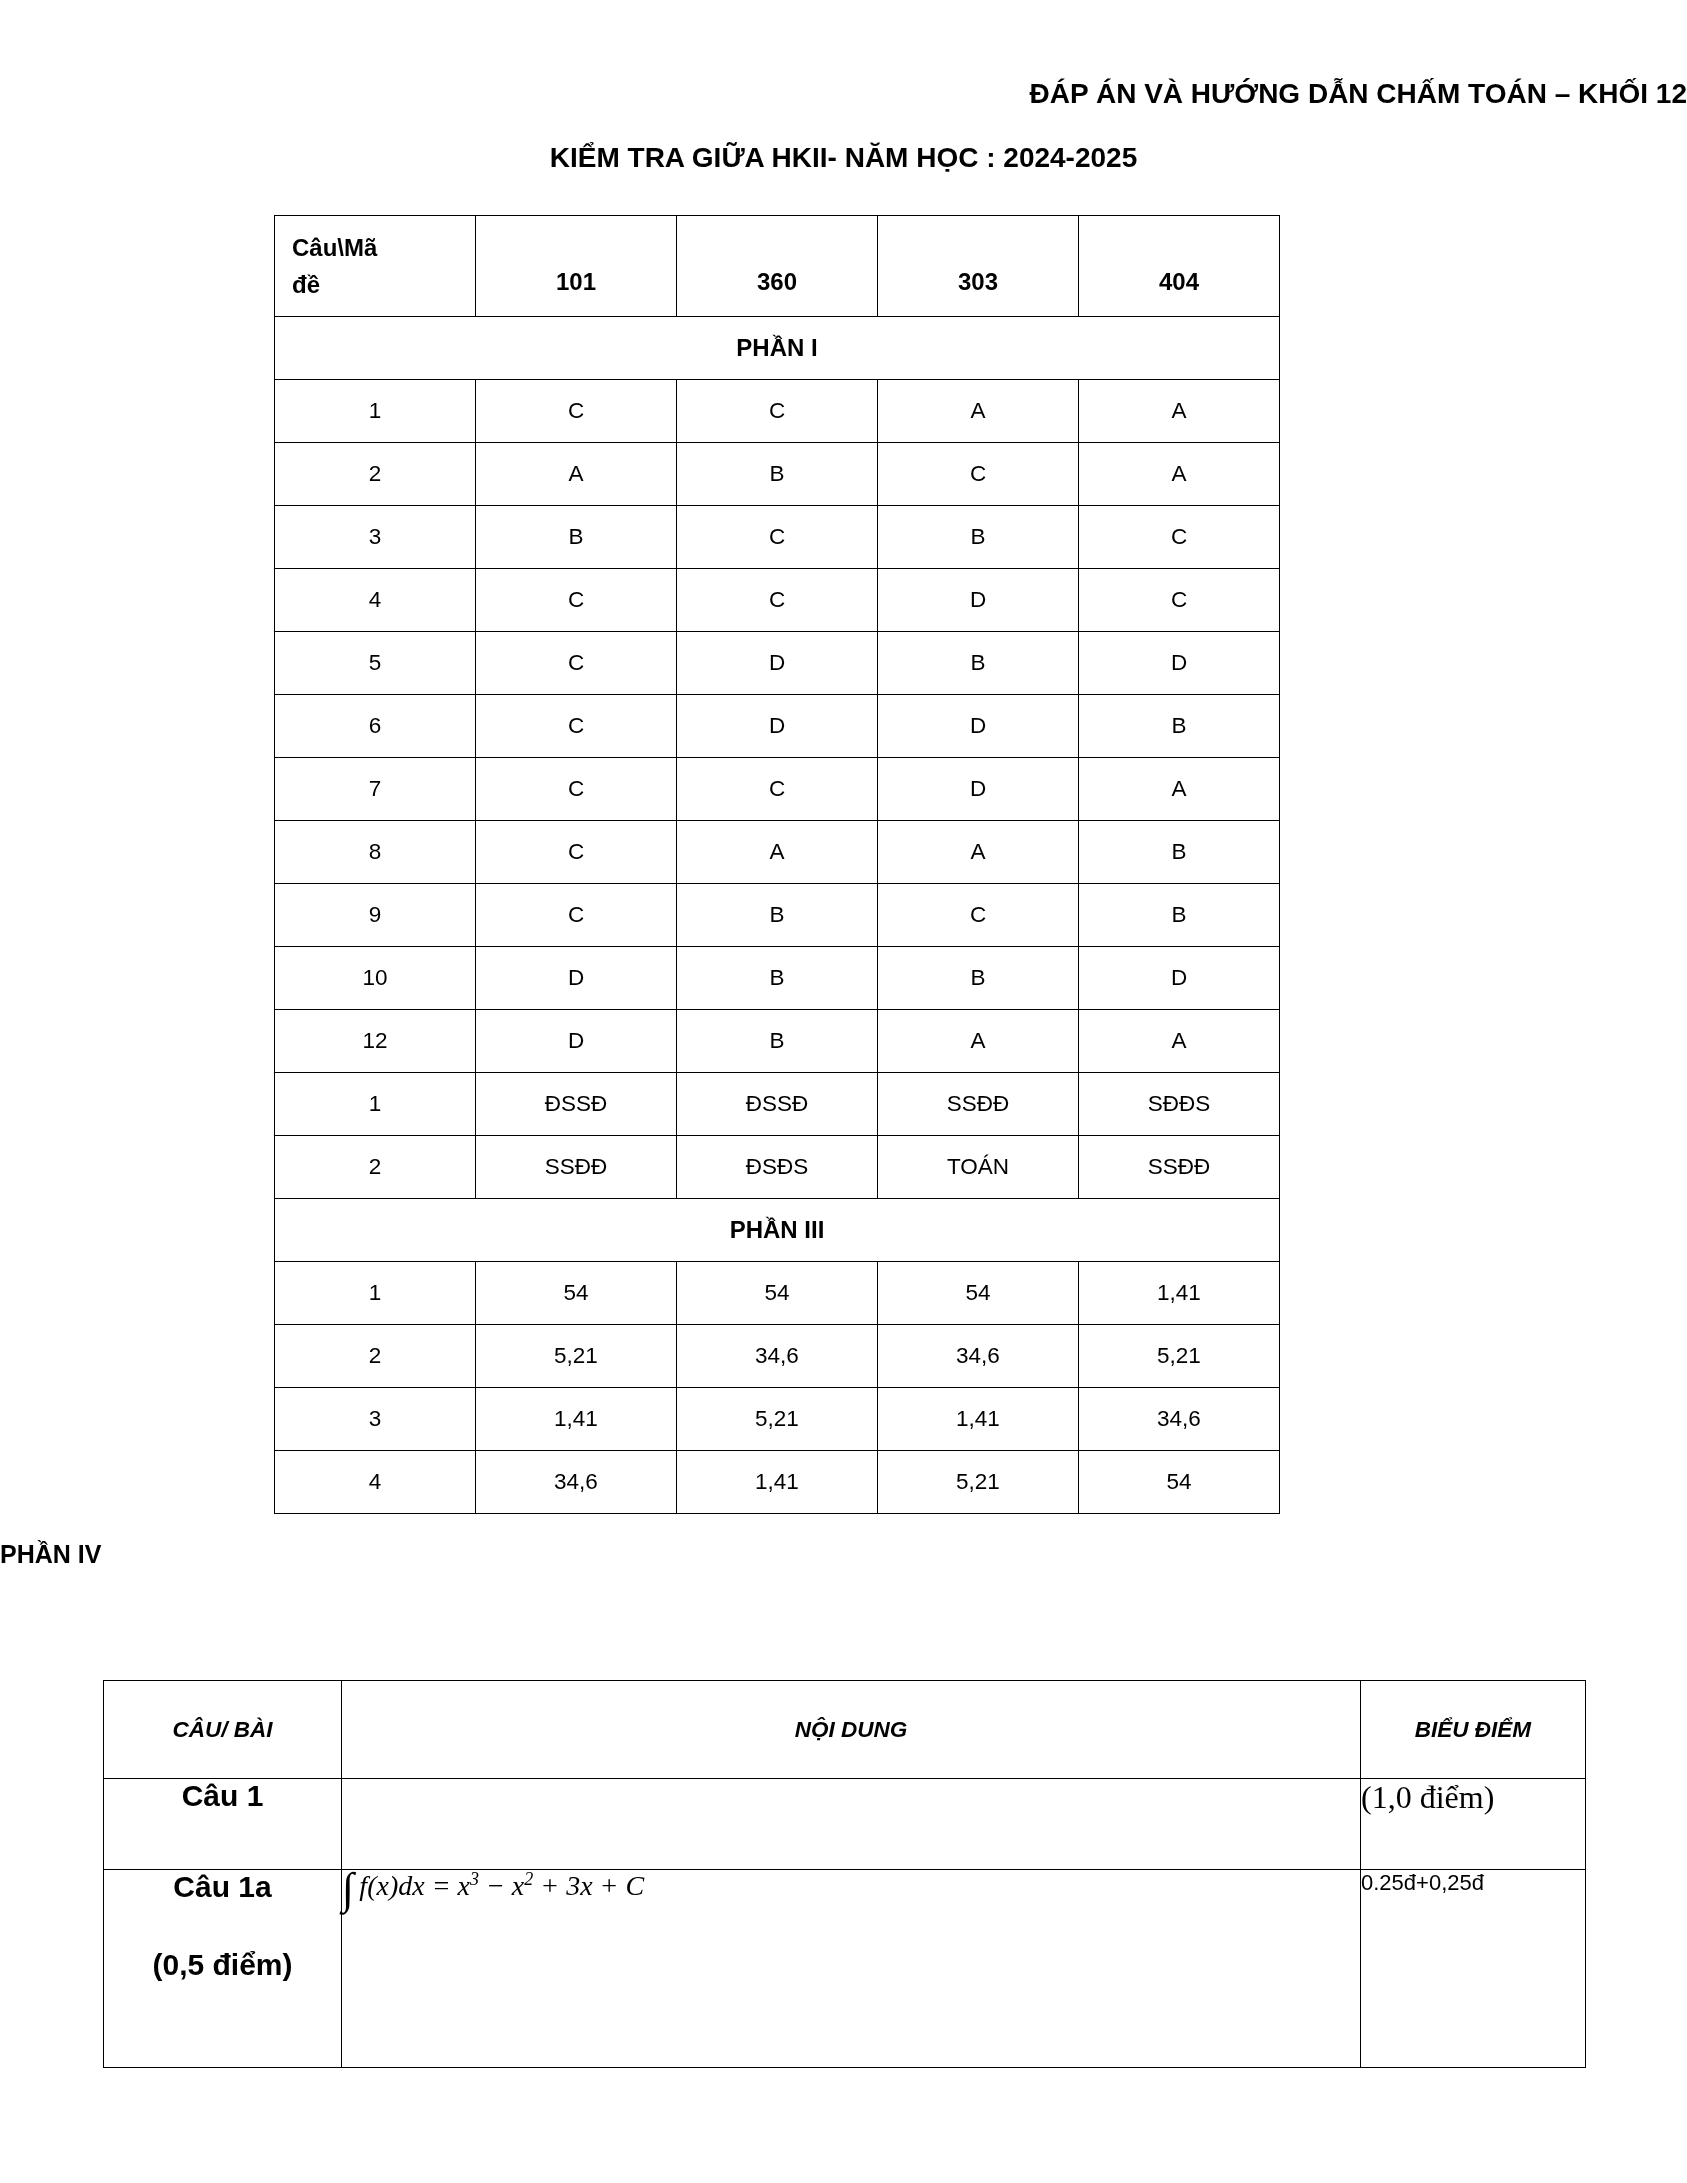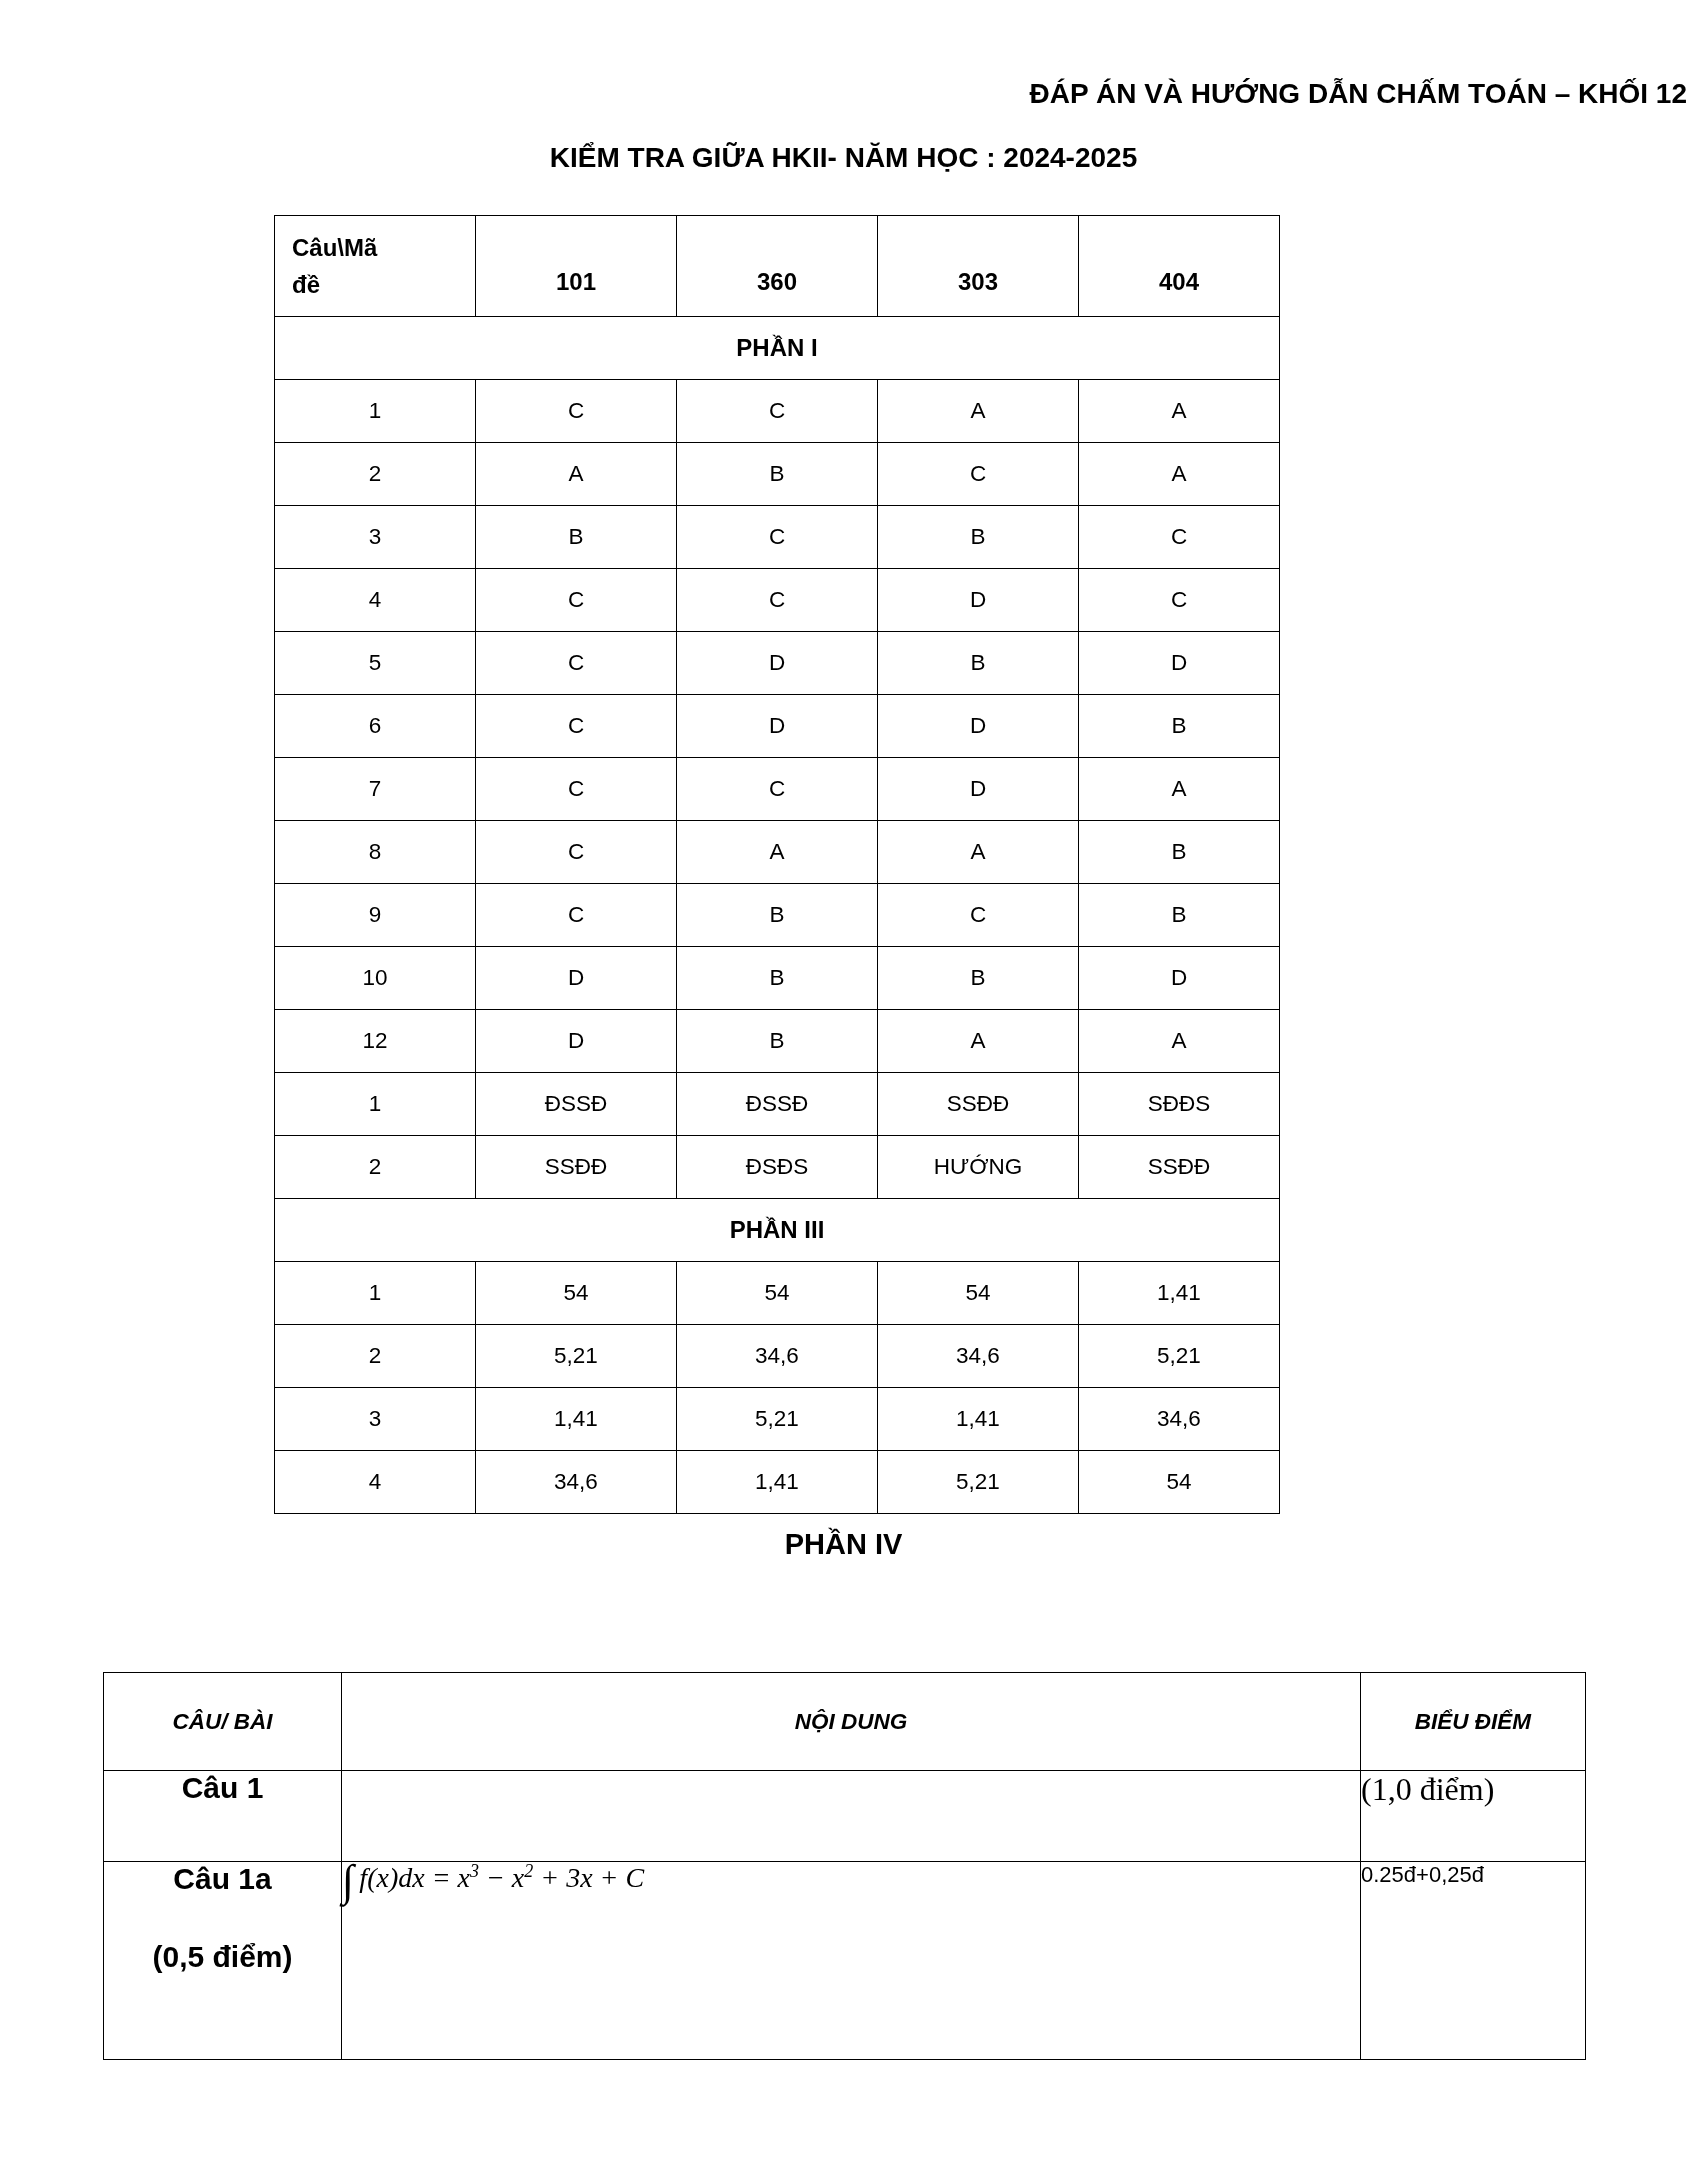--- a/index.html
+++ b/index.html
@@ -61,24 +61,24 @@
   table.answer-table tbody td {
     height: 63px;
     vertical-align: middle;
   }
   table.answer-table td.section-header {
     font-weight: bold;
     font-size: 24px;
   }
 
   .phan-iv {
-    font-size: 29px;
-    font-weight: bold;
-    text-align: center;
-    margin: 14px 0 0 0;
+    font-size: 25px;
+    font-weight: bold;
+    text-align: left;
+    margin: 26px 0 0 0;
   }
 
   
   table.grade-table {
     border-collapse: collapse;
     table-layout: fixed;
     margin-left: 103px;
     margin-top: 111px;
     width: 1482px;
   }
@@ -253,21 +253,21 @@
           <td>1</td>
           <td>ĐSSĐ</td>
           <td>ĐSSĐ</td>
           <td>SSĐĐ</td>
           <td>SĐĐS</td>
         </tr>
         <tr>
           <td>2</td>
           <td>SSĐĐ</td>
           <td>ĐSĐS</td>
-          <td>HƯỚNG</td>
+          <td>TOÁN</td>
           <td>SSĐĐ</td>
         </tr>
         <tr>
           <td colspan="5" class="section-header">PHẦN III</td>
         </tr>
         <tr>
           <td>1</td>
           <td>54</td>
           <td>54</td>
           <td>54</td>

